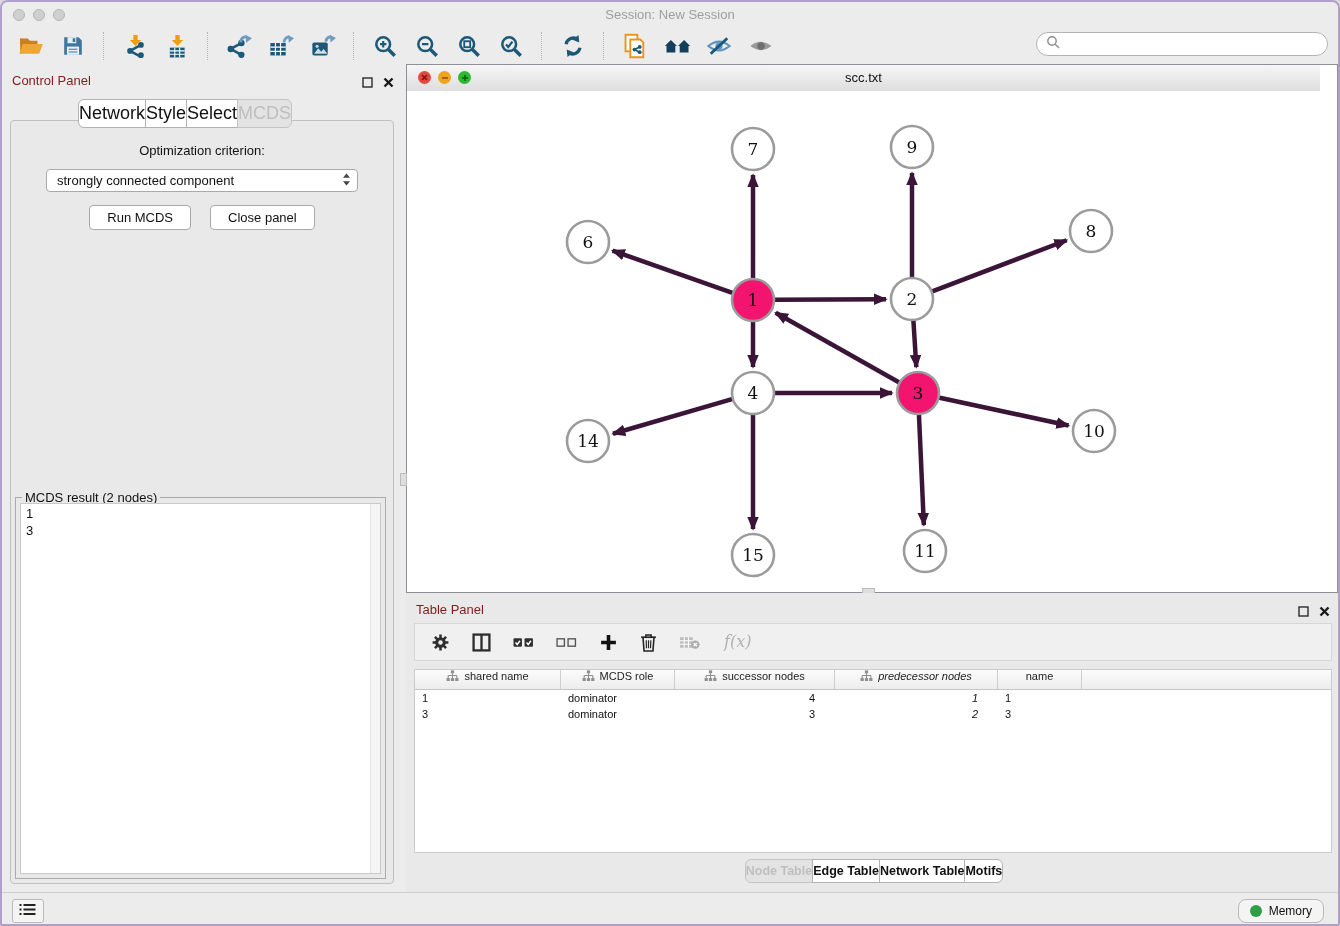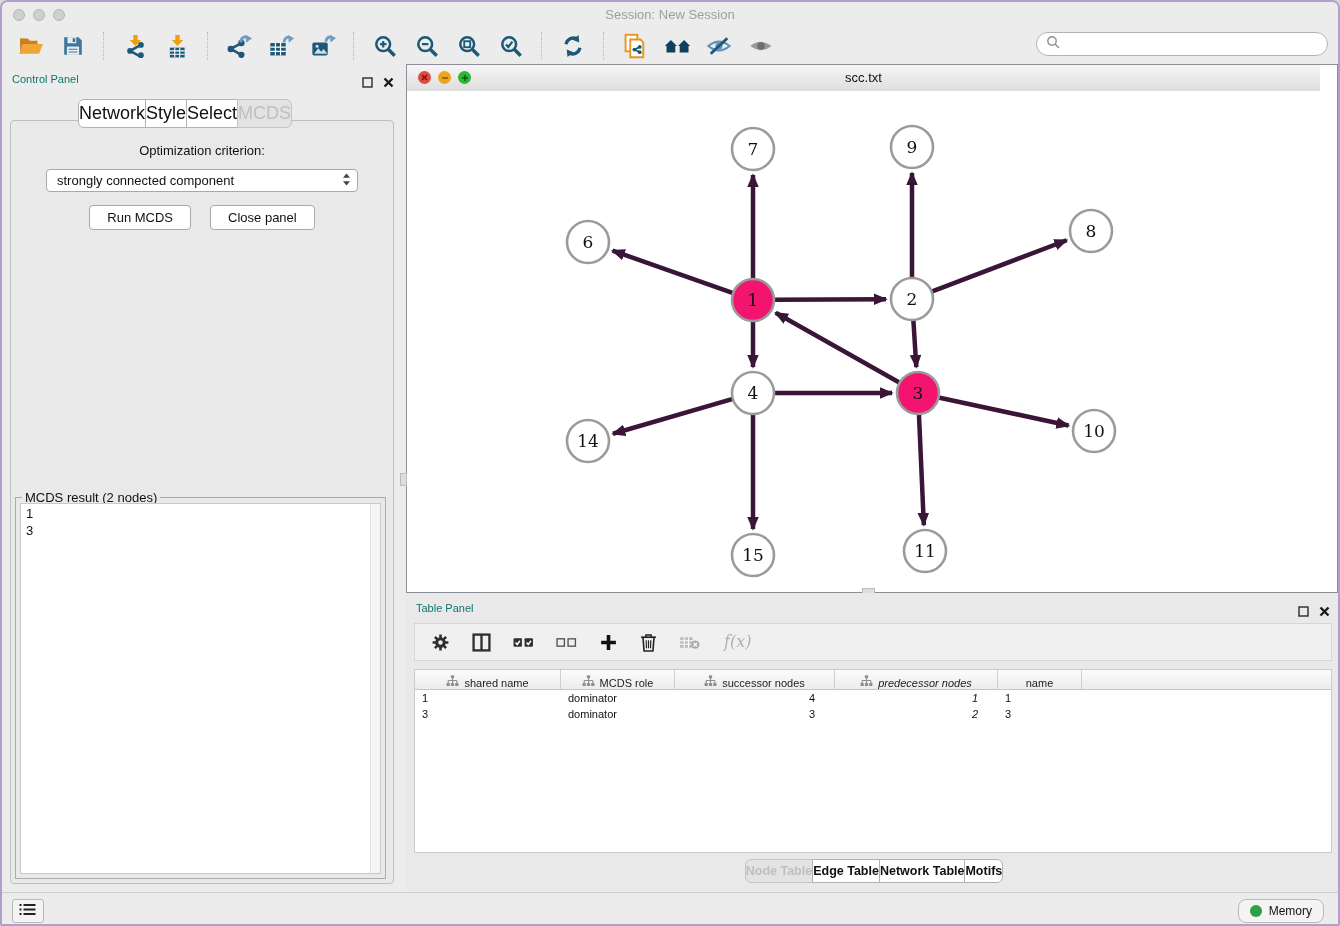--- a/index.html
+++ b/index.html
@@ -12,21 +12,21 @@
   .win-title{position:absolute;left:0;right:0;top:5px;text-align:center;font-size:13px;color:#9e9e9e;}
   
   .toolbar{position:absolute;left:0;top:26px;width:100%;height:37px;border-bottom:1px solid #c2c2c2;display:flex;align-items:center;padding-left:8px;box-sizing:border-box;}
   .tb-items{display:flex;align-items:center;height:100%;}
   .ticon{width:30px;height:30px;margin:0 6px;display:flex;align-items:center;justify-content:center;}
   .tsep{width:1px;height:28px;border-left:1px dotted #b5b5b5;margin:0 9px;}
   .searchbox{position:absolute;right:10px;top:4px;width:292px;height:24px;background:#fff;border:1px solid #b3b3b3;border-radius:12px;display:flex;align-items:center;padding:0 9px;box-sizing:border-box;}
   .searchbox input{border:none;outline:none;flex:1;font-size:12px;margin-left:6px;background:transparent;}
   
   .control-panel{position:absolute;left:0;top:62px;width:404px;height:828px;background:#ececec;}
-  .panel-title{position:absolute;left:10px;top:9px;font-size:11px;color:#0f766e;}
+  .panel-title{position:absolute;left:10px;top:9px;font-size:13px;color:#7f1d1d;}
   .panel-btns{position:absolute;right:12px;top:10px;display:flex;gap:10px;align-items:center;}
   .seg-tabs{display:flex;}
   .cp-tabs{position:absolute;left:76px;top:35px;z-index:3;}
   .seg-tab{background:#fff;border:1px solid #b2b2b2;margin-left:-1px;padding:3px 0;font-size:18px;color:#111;white-space:nowrap;}
   .seg-tab:first-child{border-radius:6px 0 0 6px;margin-left:0;}
   .seg-tab:last-child{border-radius:0 6px 6px 0;}
   .seg-tab.active{background:#e3e3e3;color:#bfbfbf;border-color:#c4c4c4;}
   .cp-body{position:absolute;left:8px;top:56px;width:384px;bottom:8px;background:#e9e9e9;border:1px solid #c0c0c0;border-radius:4px;box-sizing:border-box;}
   .opt-label{margin-top:22px;text-align:center;font-size:13px;color:#111;}
   .dropdown{width:312px;height:23px;margin:11px auto 0;background:#fff;border:1px solid #a9a9a9;border-radius:4px;display:flex;align-items:center;padding:0 6px 0 10px;box-sizing:border-box;font-size:13px;color:#111;}
@@ -44,21 +44,21 @@
   .nw-dot{position:absolute;top:6px;width:13px;height:13px;border-radius:50%;display:flex;align-items:center;justify-content:center;}
   .nw-canvas{position:absolute;left:0;right:0;top:26px;bottom:0;background:#fff;overflow:hidden;}
   .grip-v{position:absolute;left:398px;top:471px;width:7px;height:13px;background:#dedede;border:1px solid #bdbdbd;box-sizing:border-box;}
   .grip-h{position:absolute;left:860px;top:586px;width:13px;height:7px;background:#dedede;border:1px solid #bdbdbd;box-sizing:border-box;}
   
   .table-panel{position:absolute;left:404px;top:591px;width:936px;height:299px;background:#e9e9e9;}
   .tp-toolbar{position:absolute;left:8px;top:30px;width:918px;height:38px;background:#f0f0f0;border:1px solid #d6d6d6;box-sizing:border-box;display:flex;align-items:center;padding-left:16px;gap:22px;}
   .tp-tool{display:flex;align-items:center;justify-content:center;}
   .tp-table{position:absolute;left:8px;top:76px;width:918px;height:184px;background:#fff;border:1px solid #cccccc;box-sizing:border-box;overflow:hidden;}
   .thead{display:flex;height:19px;background:linear-gradient(#fcfcfc,#ececec);border-bottom:1px solid #c6c6c6;}
-  .th{display:flex;align-items:flex-end;justify-content:center;gap:5px;font-size:11px;color:#1d1d1d;border-right:1px solid #cfcfcf;box-sizing:border-box;}
+  .th{display:flex;align-items:flex-start;justify-content:center;gap:5px;font-size:11px;color:#1d1d1d;border-right:1px solid #cfcfcf;box-sizing:border-box;}
   .trow{display:flex;height:16px;align-items:center;}
   .td{font-size:11px;color:#111;box-sizing:border-box;overflow:hidden;white-space:nowrap;}
   .col0{width:146px;} .col1{width:114px;} .col2{width:160px;} .col3{width:163px;font-style:italic;} .col4{width:84px;}
   .colfill{flex:1;border-right:none !important;}
   .td.left{padding-left:7px;text-align:left;}
   .td.right{padding-right:20px;text-align:right;}
   .tp-tabs{position:absolute;left:0;right:0;bottom:9px;display:flex;justify-content:center;}
   .tp-tabs .seg-tab{padding:4px 0;font-weight:bold;font-size:12.5px;}
   
   .statusbar{position:absolute;left:0;top:890px;width:100%;height:34px;background:#ececec;border-top:1px solid #cfcfcf;}

